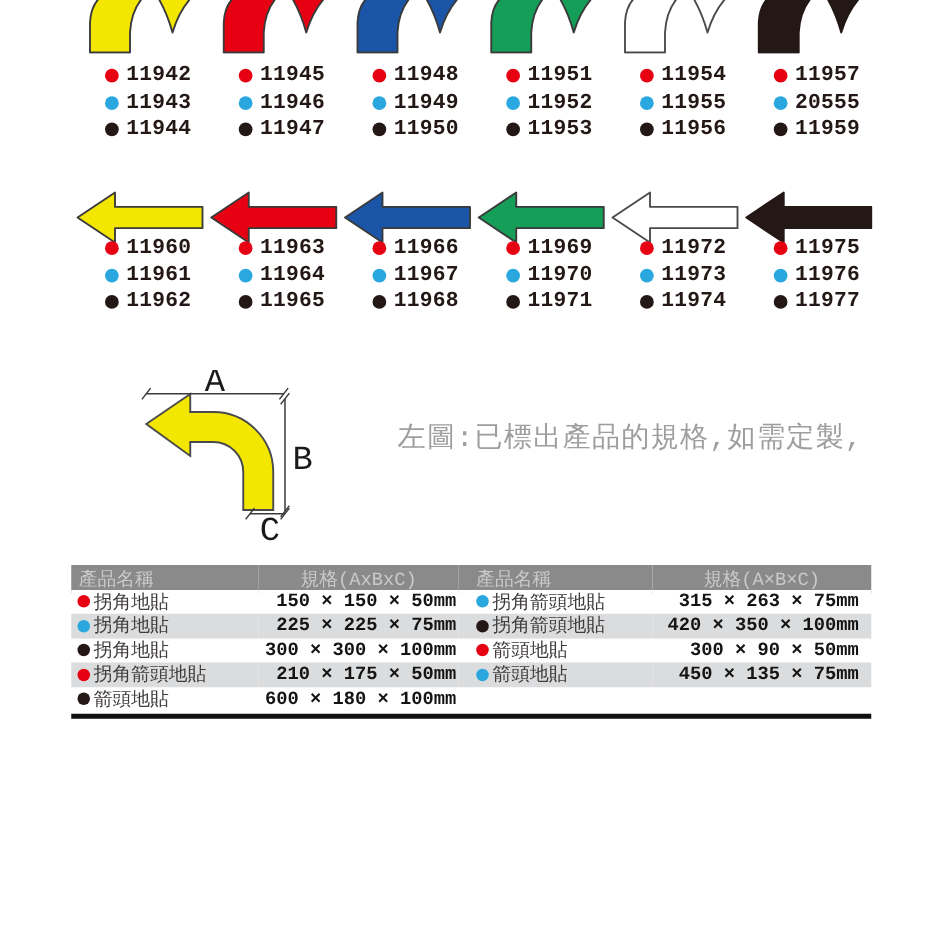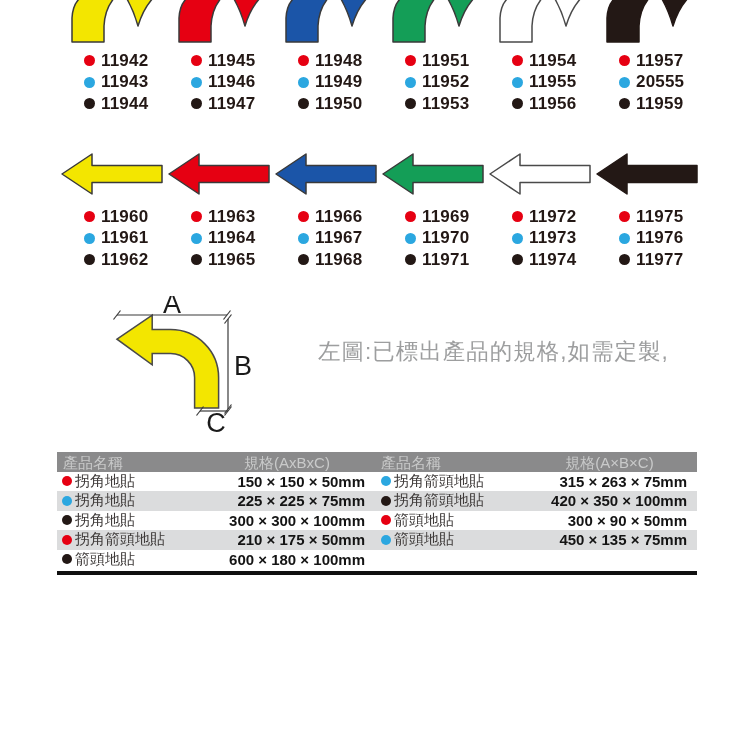--- a/index.html
+++ b/index.html
@@ -1,17 +1,17 @@
 <!DOCTYPE html>
 <html><head>
 <meta charset="utf-8">
 <style>
   html,body{margin:0;padding:0;background:#fff;}
   #page{position:relative;width:750px;height:581px;overflow:hidden;background:#ffffff;
-        font-family:Liberation Sans, sans-serif;}
+        font-family:Liberation Mono, monospace;}
 
   
   .arrow-row{position:absolute;left:60px;display:flex;gap:3px;}
   .arrow-cell{width:104px;height:46px;position:relative;}
 
   
   .codes{position:absolute;left:60px;display:flex;gap:3px;}
   .code-col{width:104px;padding-left:24px;box-sizing:border-box;}
   .code-line{display:flex;align-items:center;height:21.5px;gap:6px;}
   .dot{width:11px;height:11px;border-radius:50%;flex:0 0 auto;}
@@ -194,21 +194,21 @@
       <div class="arrow-cell">
      <svg width="104" height="46" viewBox="0 0 104 46">
        <polygon points="2,23 32,3 32,14.5 102,14.5 102,31.5 32,31.5 32,43" fill="#ffffff" stroke="#4a4a4a" stroke-width="1.5" stroke-linejoin="round"></polygon>
      </svg></div>
       <div class="arrow-cell">
      <svg width="104" height="46" viewBox="0 0 104 46">
        <polygon points="2,23 32,3 32,14.5 102,14.5 102,31.5 32,31.5 32,43" fill="#231815" stroke="#231815" stroke-width="1.5" stroke-linejoin="round"></polygon>
      </svg></div>
     </div>
 
-  <div class="codes" id="mid-code-grid" style="top:206px;text-align:right;">
+  <div class="codes" id="mid-code-grid" style="top:188px;text-align:right;">
       <div class="code-col">
         <div class="code-line">
          <span class="dot" style="background:#e60012"></span>
          <span class="code">11960</span>
        </div>
         <div class="code-line">
          <span class="dot" style="background:#2ba7e0"></span>
          <span class="code">11961</span>
        </div>
         <div class="code-line">

